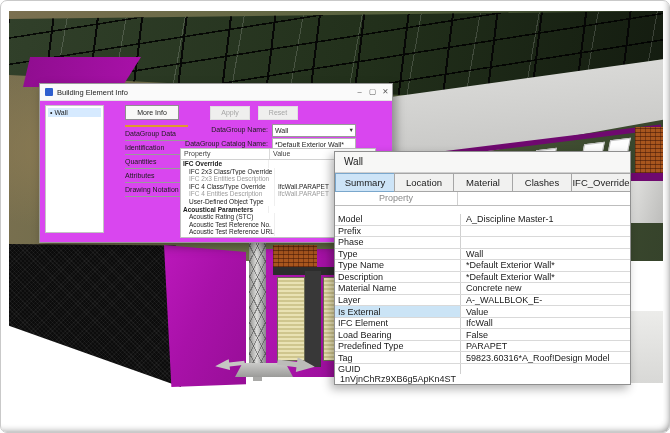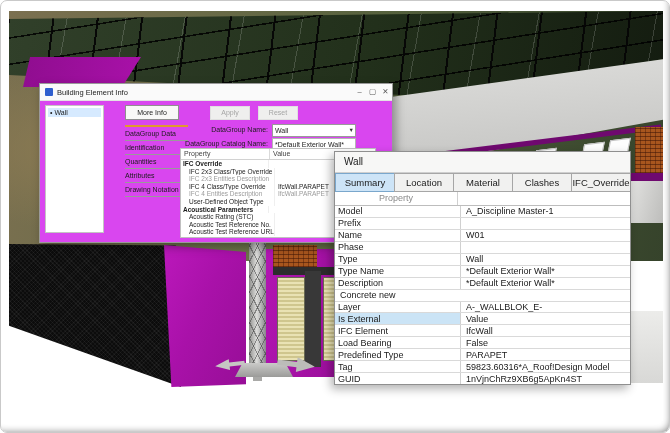--- a/index.html
+++ b/index.html
@@ -114,23 +114,23 @@
     display:flex;flex-direction:column;font-size:9px;}
   .p-title{height:20px;line-height:20px;padding-left:9px;background:#f7f7f6;
     border-bottom:1px solid #cfcfcf;font-size:10px;flex:0 0 auto;}
   .p-tabs{display:flex;height:19px;flex:0 0 auto;background:#f0f0ef;overflow:hidden;}
   .p-tab{flex:0 0 58px;border:1px solid #a6a6a6;margin-left:-1px;display:flex;align-items:center;
     justify-content:center;font-size:9.5px;background:#f1f1f0;white-space:nowrap;}
   .p-tab:first-child{margin-left:0;}
   .p-tab.active{background:var(--tab-active);border-color:#7aa7cc;}
   .p-phead{height:13px;line-height:13px;border-bottom:1px solid #bdbdbd;display:flex;color:#8a8a8a;flex:0 0 auto;}
   .p-phead .n{width:122px;text-align:center;border-right:1px solid #d0d0d0;}
-  .p-rows{flex:1;display:flex;flex-direction:column;}
+  .p-rows{flex:1;display:flex;flex-direction:column;margin-top:8px;}
   .p-row{flex:1;display:flex;border-bottom:1px solid #d9d9d9;}
-  .p-row:last-child{border-bottom:none;}
+  .p-row:last-child{border-bottom:none;flex-direction:column;}
   .p-row .n{width:122px;display:flex;align-items:center;padding-left:3px;border-right:1px solid #d0d0d0;
     white-space:nowrap;overflow:hidden;}
   .p-row .v{flex:1;display:flex;align-items:center;padding-left:5px;white-space:nowrap;overflow:hidden;}
   .p-row.hl .n{background:var(--row-highlight);}
 </style>
 </head>
 <body>
 
 <div class="frame">
 
@@ -266,40 +266,37 @@
     <div class="p-rows">
       <div class="p-row">
         <div class="n">Model</div>
         <div class="v">A_Discipline Master-1</div>
       </div>
       <div class="p-row">
         <div class="n">Prefix</div>
         <div class="v"></div>
       </div>
       <div class="p-row">
-        <div class="n">Name</div>
-        <div class="v">W01</div>
-      </div>
-      <div class="p-row">
         <div class="n">Phase</div>
         <div class="v"></div>
       </div>
       <div class="p-row">
         <div class="n">Type</div>
         <div class="v">Wall</div>
       </div>
       <div class="p-row">
         <div class="n">Type Name</div>
         <div class="v">*Default Exterior Wall*</div>
       </div>
       <div class="p-row">
         <div class="n">Description</div>
         <div class="v">*Default Exterior Wall*</div>
       </div>
       <div class="p-row">
+        <div class="n">Material Name</div>
         <div class="v">Concrete new</div>
       </div>
       <div class="p-row">
         <div class="n">Layer</div>
         <div class="v">A-_WALLBLOK_E-</div>
       </div>
       <div class="p-row hl">
         <div class="n">Is External</div>
         <div class="v">Value</div>
       </div>

